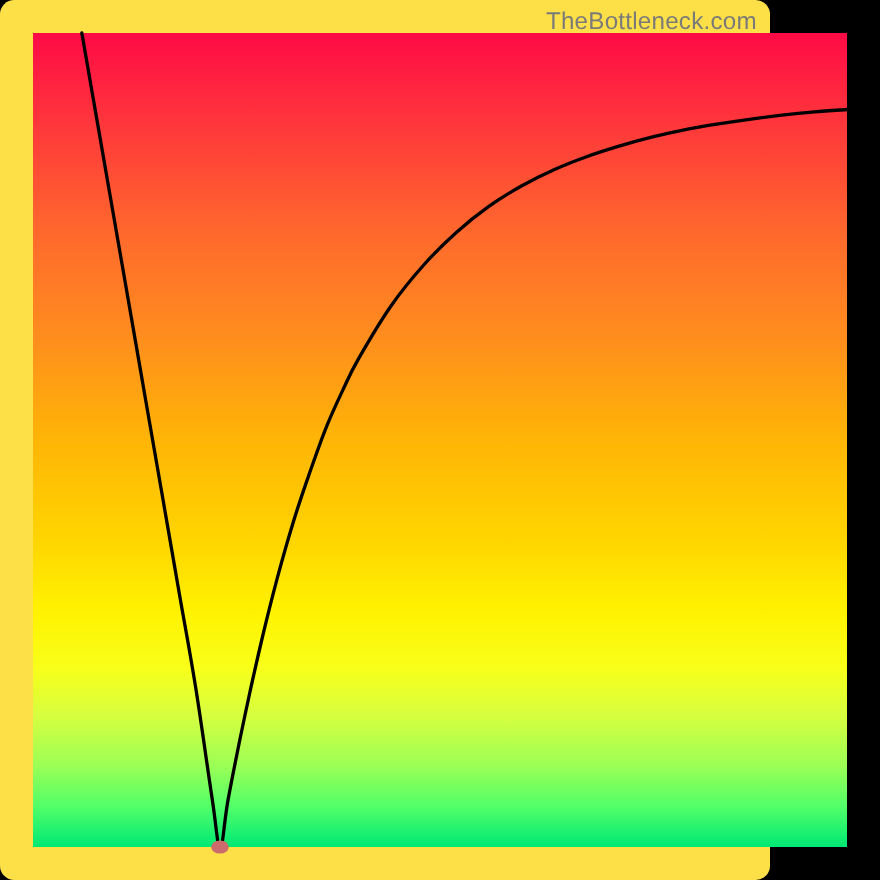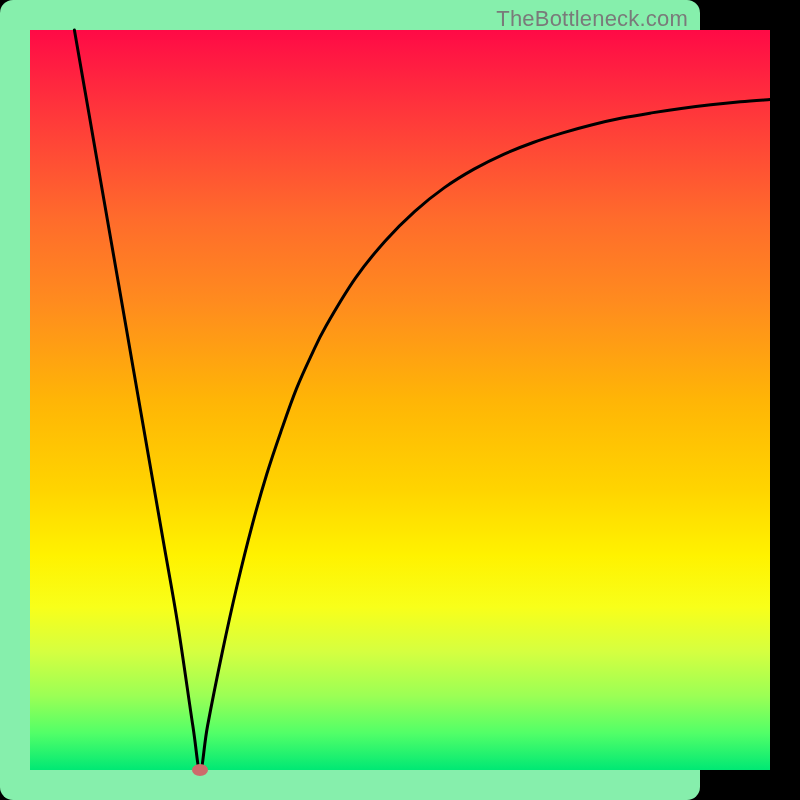--- a/index.html
+++ b/index.html
@@ -8,21 +8,21 @@
     width: 800px;
     height: 800px;
     background: #000000;
     font-family: Arial, Helvetica, sans-serif;
     overflow: hidden;
   }
   .frame {
     position: relative;
     width: 700px;
     height: 800px;
-    background: #86efac;
+    background: #fde047;
     border-radius: 13px;
   }
   .plot-area {
     position: absolute;
     left: 30px;
     top: 30px;
     width: 740px;
     height: 740px;
     background: linear-gradient(to bottom,
       #ff0a46 0%,

